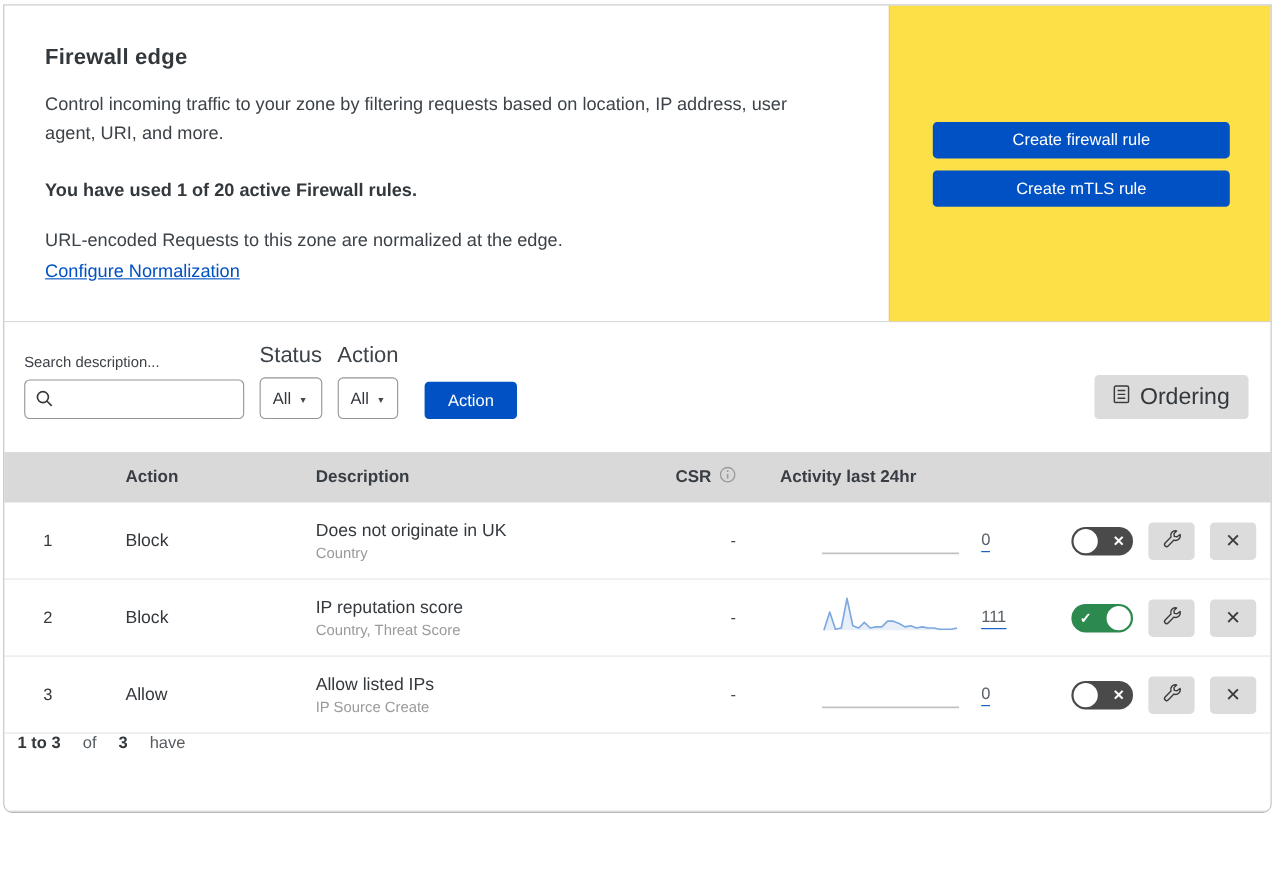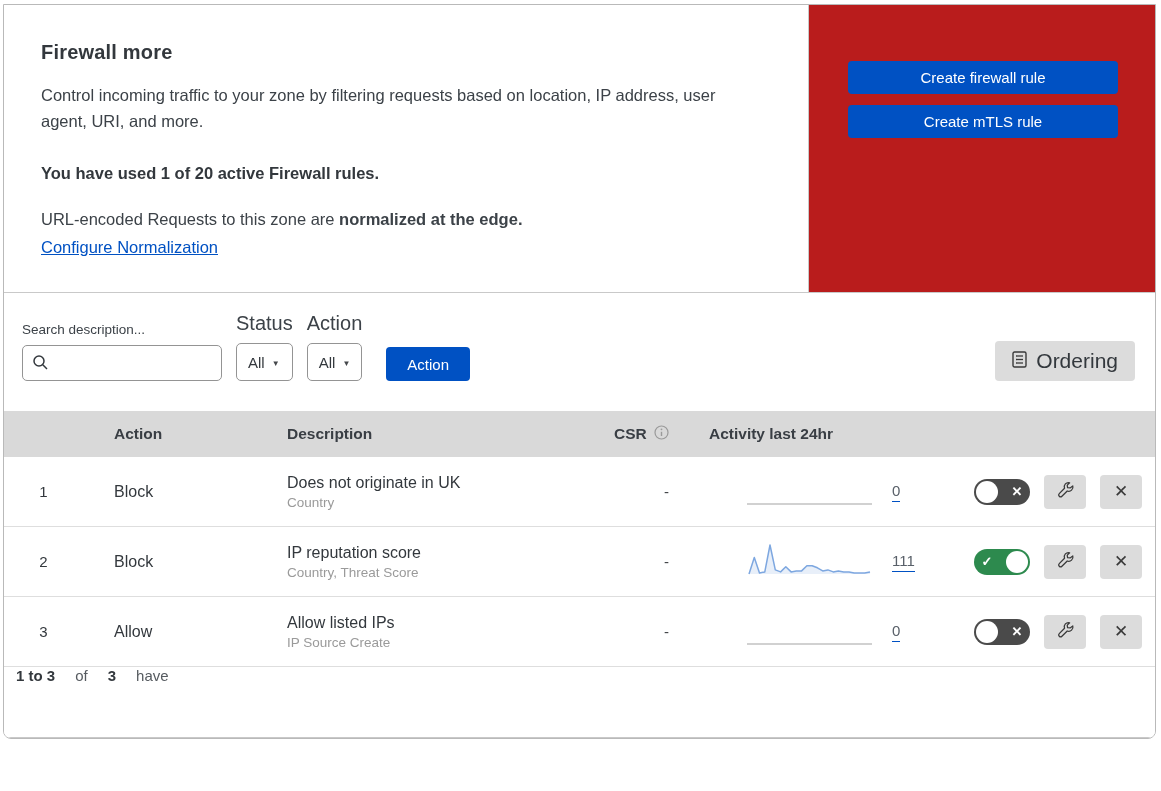--- a/index.html
+++ b/index.html
@@ -9,26 +9,26 @@
     border:1px solid #b9b9b9; border-radius:0 0 8px 8px;
     background:#fff; overflow:hidden;
   }
   
   .top { display:flex; border-bottom:1px solid #c9c9c9; height:288px; }
   .intro { flex:1 1 auto; background:#fff; padding:36px 70px 0 37px; }
   .intro h1 { font-size:20px; font-weight:600; color:#33383d; margin-bottom:18px; letter-spacing:.2px; }
   .intro p { font-size:16.5px; color:#3c4248; line-height:26px; max-width:710px; }
   .intro .usage { font-weight:bold; margin-top:26px; color:#33383d; }
   .intro .norm { margin-top:20px; }
-  .intro .norm b { font-weight:bold; }
+  .intro .norm b { font-weight:normal; }
   .link { color:#0051c3; text-decoration:underline; cursor:pointer; font-size:16.5px; }
   .norm-link { display:inline-block; margin-top:6px; }
   .panel {
-    width:347px; flex:0 0 347px; background:#b91c1c; border-left:1px solid #c9c9c9;
-    padding:56px 38px 0 39px;
+    width:347px; flex:0 0 347px; background:#fde047; border-left:1px solid #c9c9c9;
+    padding:106px 38px 0 39px;
   }
   .btn-primary {
     display:block; width:270px; height:33px; margin-bottom:11px;
     background:#0051c3; color:#fff; border:none; border-radius:4px;
     font-size:15px; font-family:inherit; cursor:pointer;
   }
   
   .filters { display:flex; align-items:flex-end; padding:0 20px 30px 18px; height:118px; background:#fff; }
   .fgroup { display:flex; flex-direction:column; margin-right:14px; }
   .flabel { font-size:13.5px; color:#3c4248; margin-bottom:8px;margin-top:26px; }
@@ -92,21 +92,21 @@
   .help-link { font-size:16px; color:#0051c3; text-decoration:none; display:flex; align-items:center; gap:7px; cursor:pointer; }
   .help-arrow { font-size:12px; color:#0051c3; }
 </style>
 </head>
 <body>
 
 <div class="card">
 
   <div class="top">
     <div class="intro">
-      <h1>Firewall more</h1>
+      <h1>Firewall edge</h1>
       <p>Control incoming traffic to your zone by filtering requests based on location, IP address, user agent, URI, and more.</p>
       <p class="usage">You have used 1 of 20 active Firewall rules.</p>
       <p class="norm"><span>URL-encoded Requests to this zone are </span><b>normalized at the edge.</b></p>
       <a class="link norm-link">Configure Normalization</a>
     </div>
     <div class="panel">
       <button class="btn-primary">Create firewall rule</button>
       <button class="btn-primary">Create mTLS rule</button>
     </div>
   </div>

